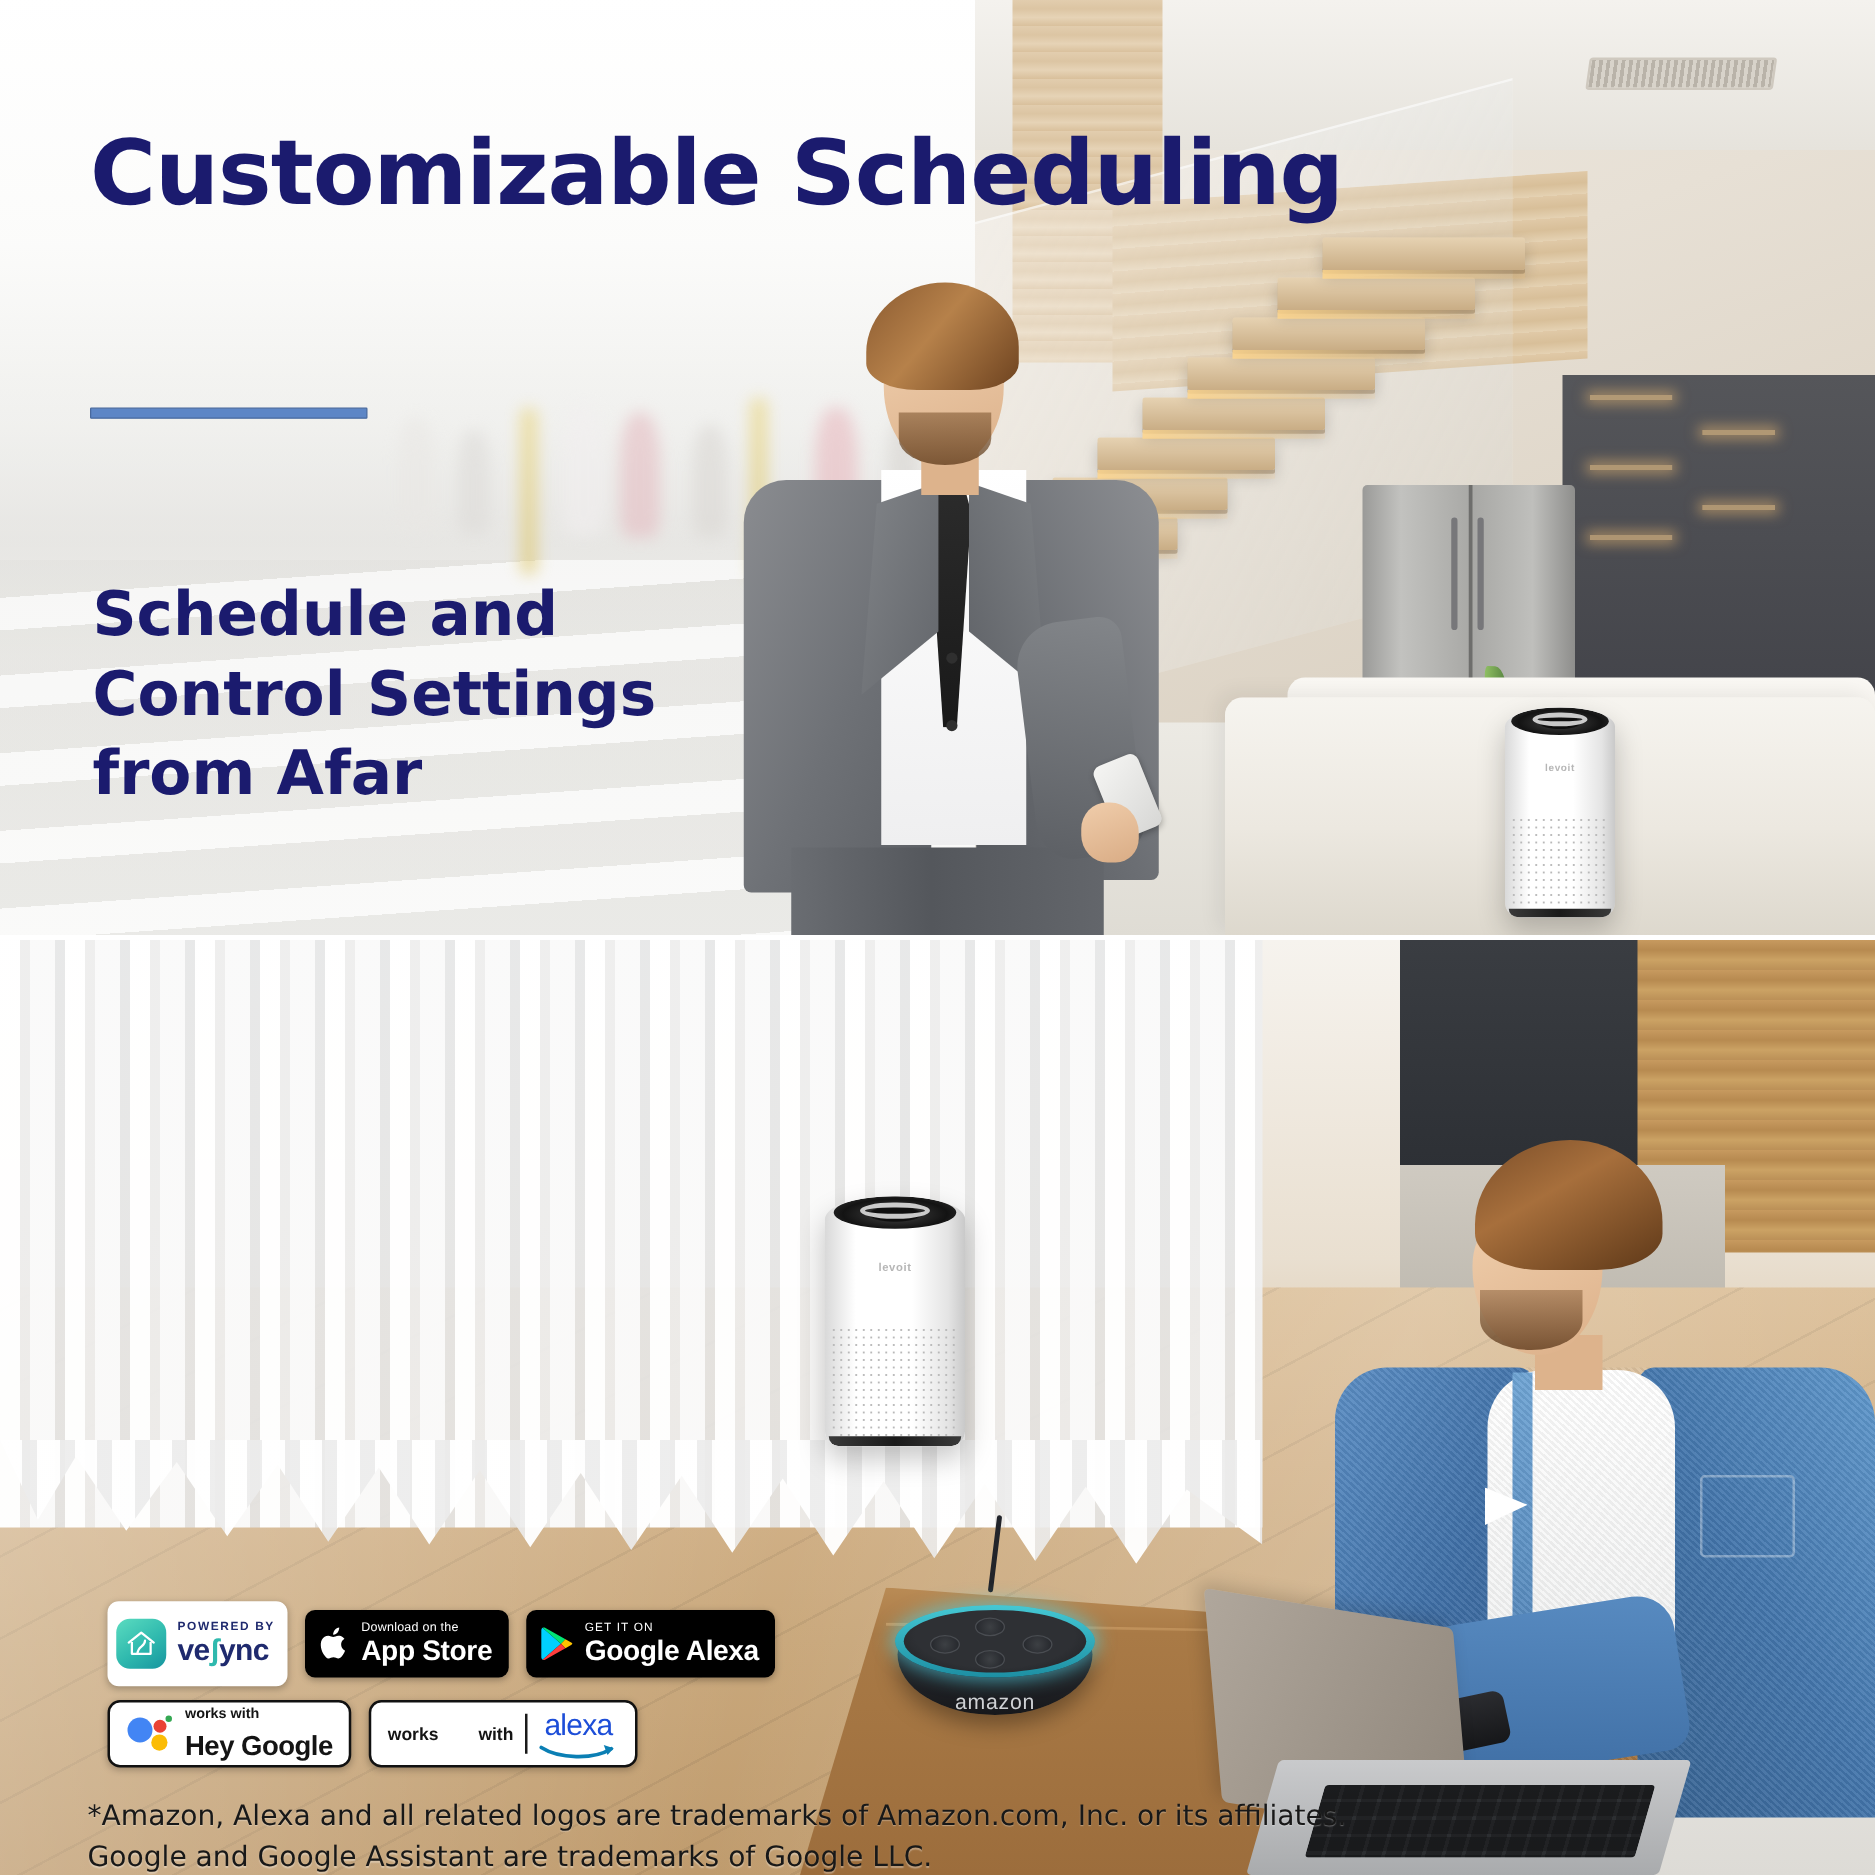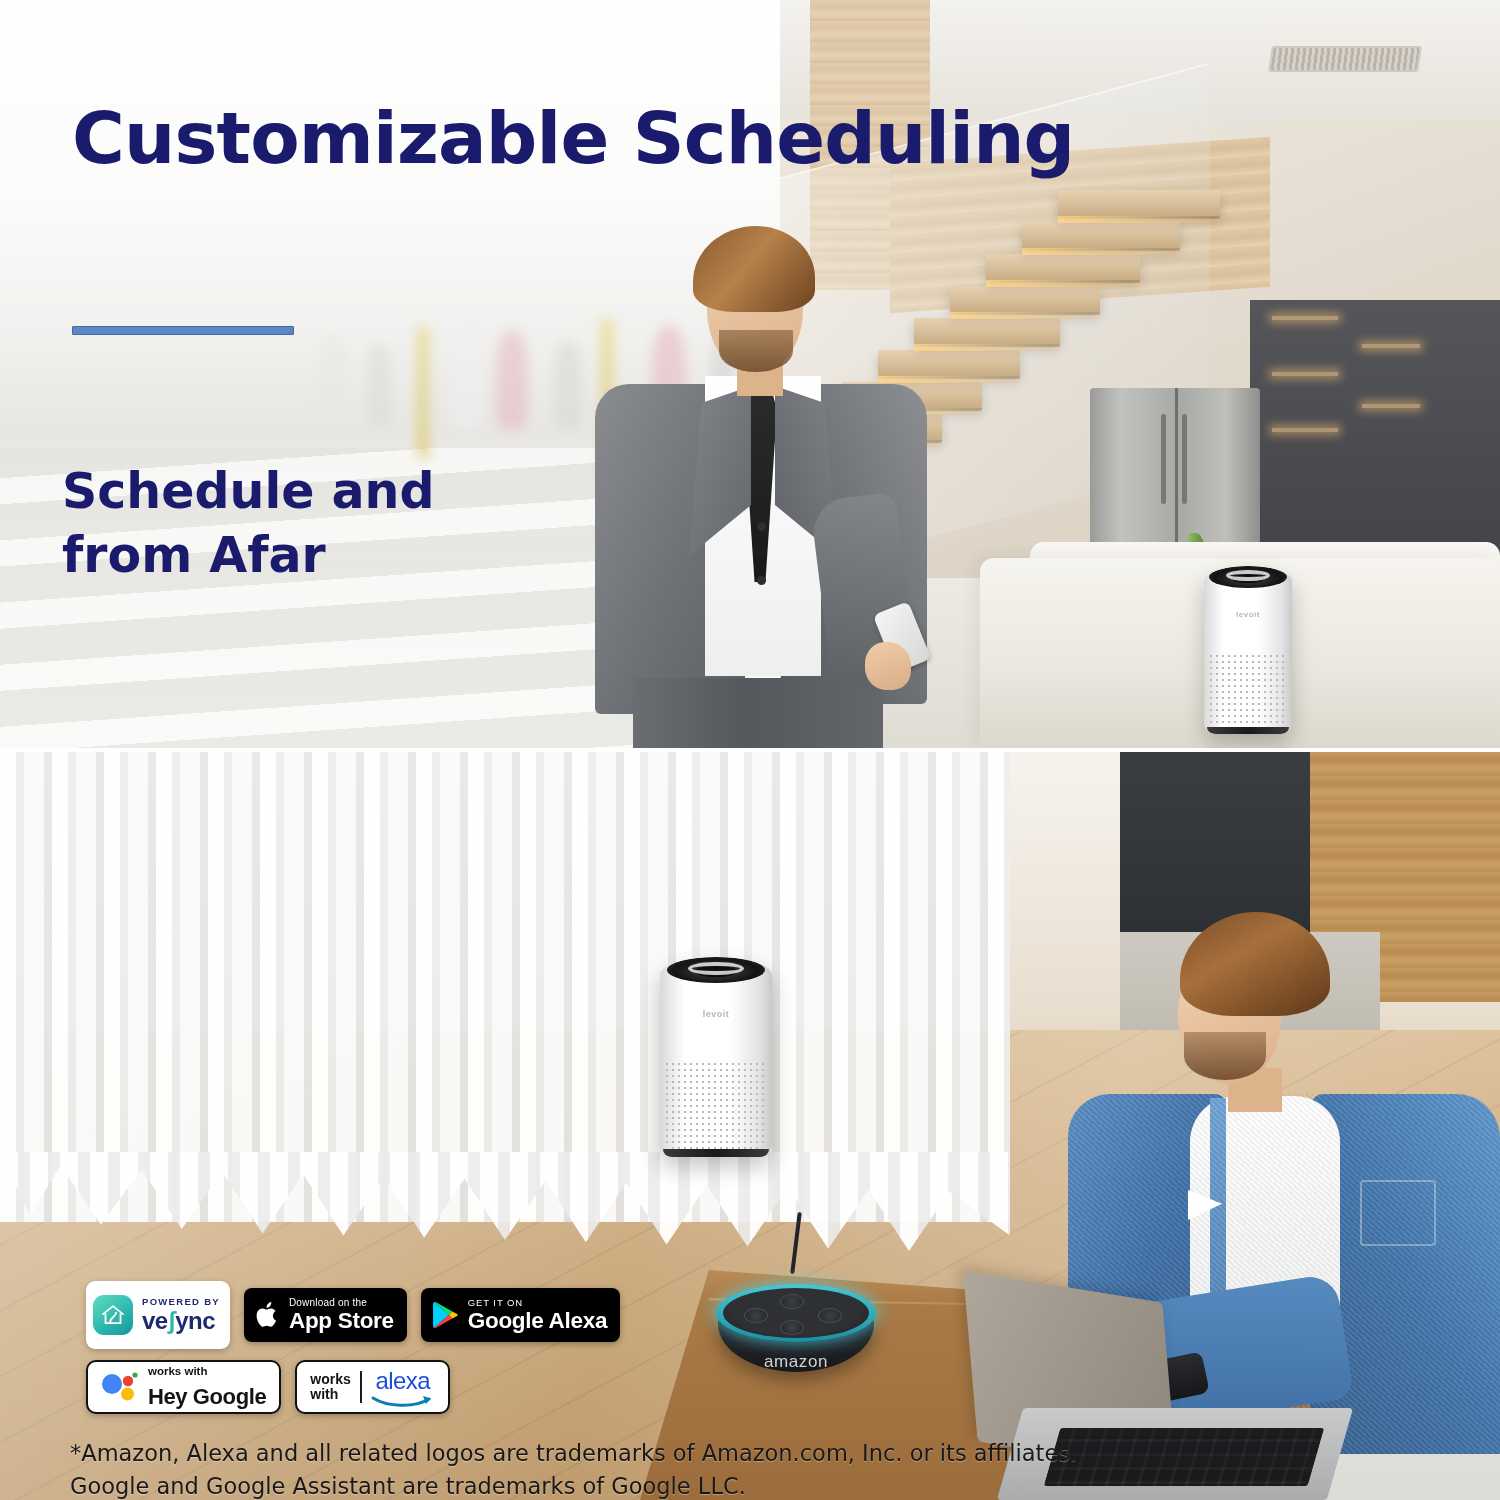--- a/index.html
+++ b/index.html
@@ -448,21 +448,21 @@
     position:absolute; left:72px; top:96px;
     font-size:72px; font-weight:700; color:#1b1b6e;
     letter-spacing:-.8px; white-space:nowrap;
     font-family:"DejaVu Sans", sans-serif;
   }
   .divider {
     position:absolute; left:72px; top:326px; width:222px; height:9px;
     background:#5d86c6; border:1px solid #48699e; border-radius:1px;
   }
   .subhead {
-    position:absolute; left:62px; top:460px;
+    position:absolute; left:74px; top:460px;
     font-size:49px; font-weight:700; line-height:1.30; color:#1b1b6e;
     font-family:"DejaVu Sans", sans-serif;
   }
   .legal {
     position:absolute; left:70px; top:1437px;
     font-size:22.5px; line-height:1.45; color:#181818;
     font-family:"DejaVu Sans", sans-serif;
     text-shadow:0 1px 1px rgba(255,255,255,.35);
   }
 
@@ -512,23 +512,24 @@
     font-family:"Liberation Sans", sans-serif;
     font-weight:bold;
   }
   .store-small.caps { font-size:9.5px; letter-spacing:.9px; }
 
   .badge-assist {
     height:54px; padding:0 13px; gap:9px; border:2px solid #111; border-radius:10px;
     background:#fff; display:flex; align-items:center;
   }
   .ww-txt {
-    display:flex; flex-direction:column; line-height:1.06;
+    display:flex; line-height:1.06;
     font-size:14px; font-weight:700; color:#141414;
     font-family:"Liberation Sans", sans-serif;
+    gap:32px;
   }
   .hg-txt { display:flex; flex-direction:column; line-height:1; }
   .hg-small {
     font-size:11.5px; font-weight:700; color:#141414;
     font-family:"Liberation Sans", sans-serif;
   }
   .hg-big {
     font-size:22px; font-weight:700; color:#141414; letter-spacing:-.4px;
     margin-top:8px; font-family:"Liberation Sans", sans-serif;
   }
@@ -644,20 +645,21 @@
       <div class="m1-hair"></div>
       <div class="m1-arm-r"></div>
       <div class="m1-phone"></div>
       <div class="m1-hand"></div>
     </div>
 
     <h1 class="headline">Customizable Scheduling</h1>
     <div class="divider"></div>
     <div class="subhead">
       <div>Schedule and</div>
+      <div>Control Settings</div>
       <div>from Afar</div>
     </div>
   </div>
 
   <div class="panel-bottom">
 
     <div class="wall-dark"></div>
     <div class="wall-wood"></div>
     <div class="wall-panel-gray"></div>
 

